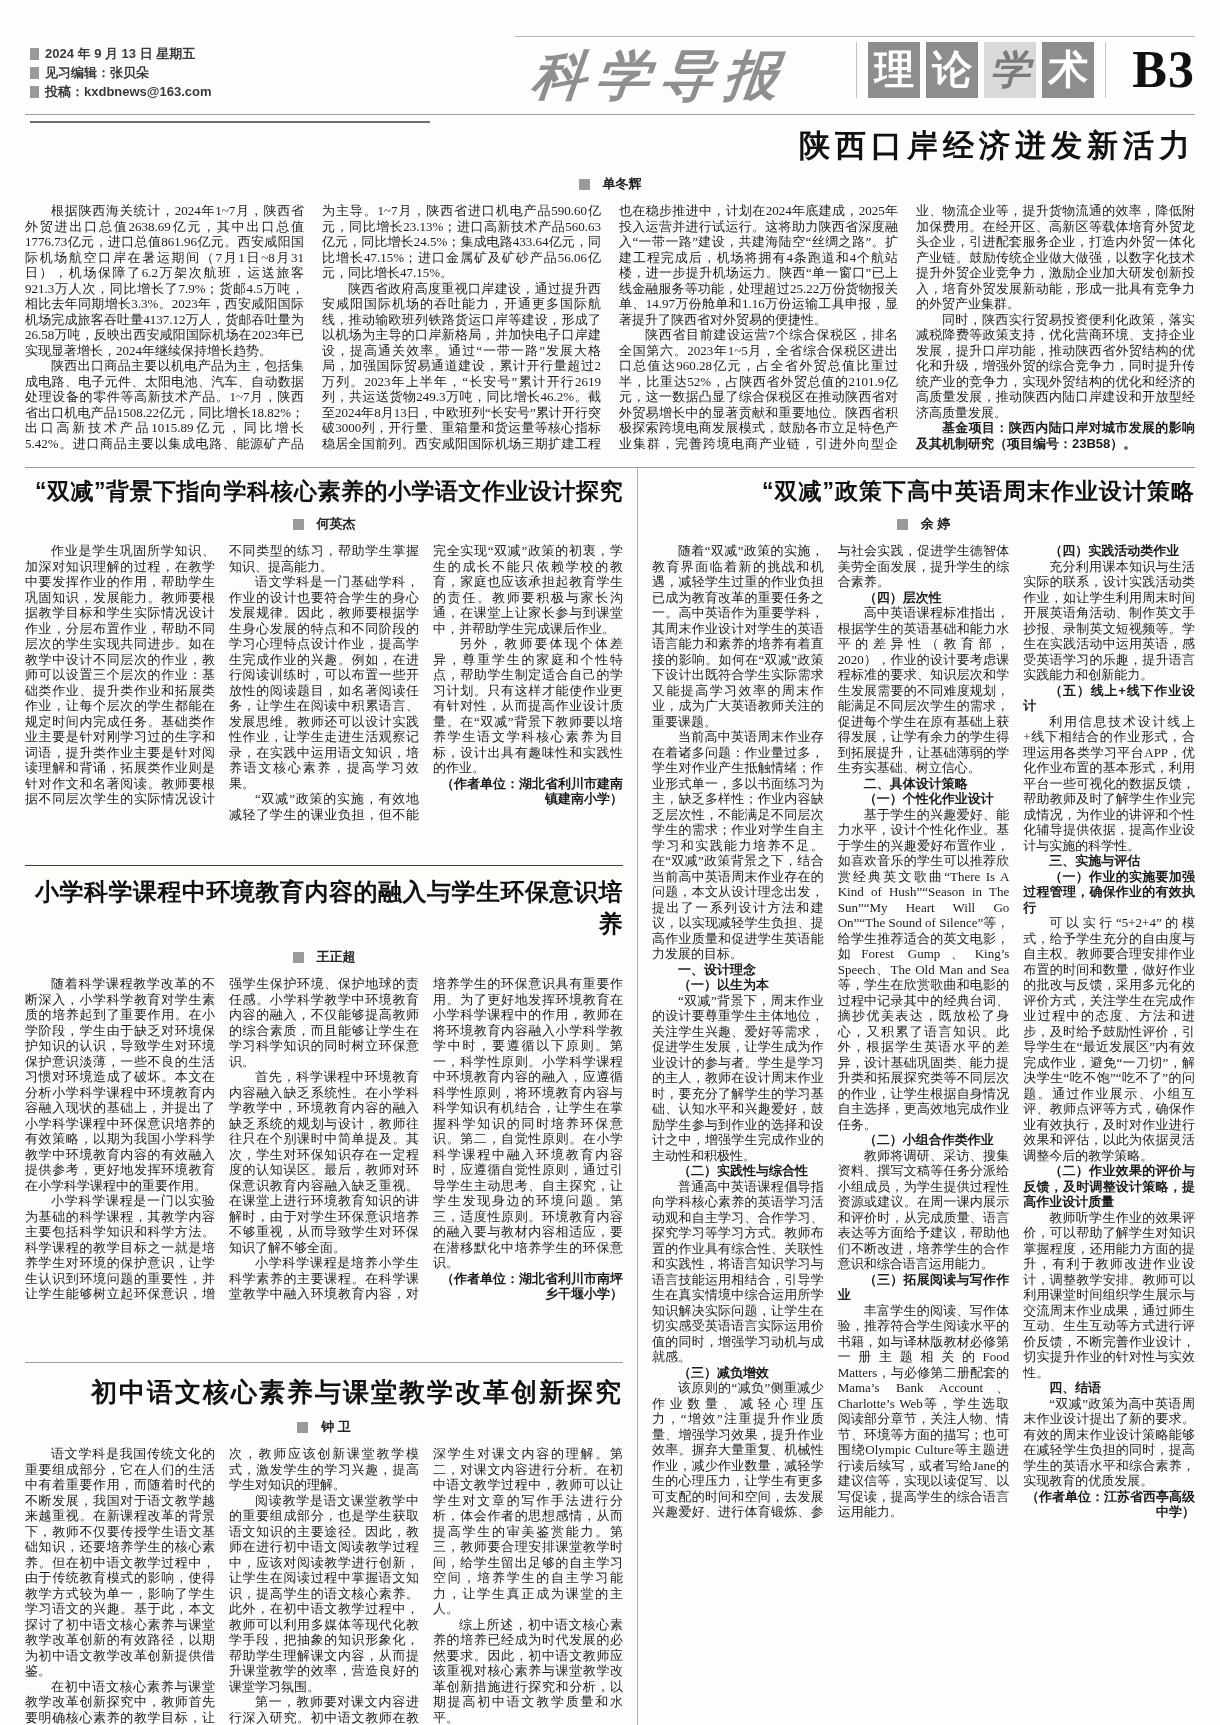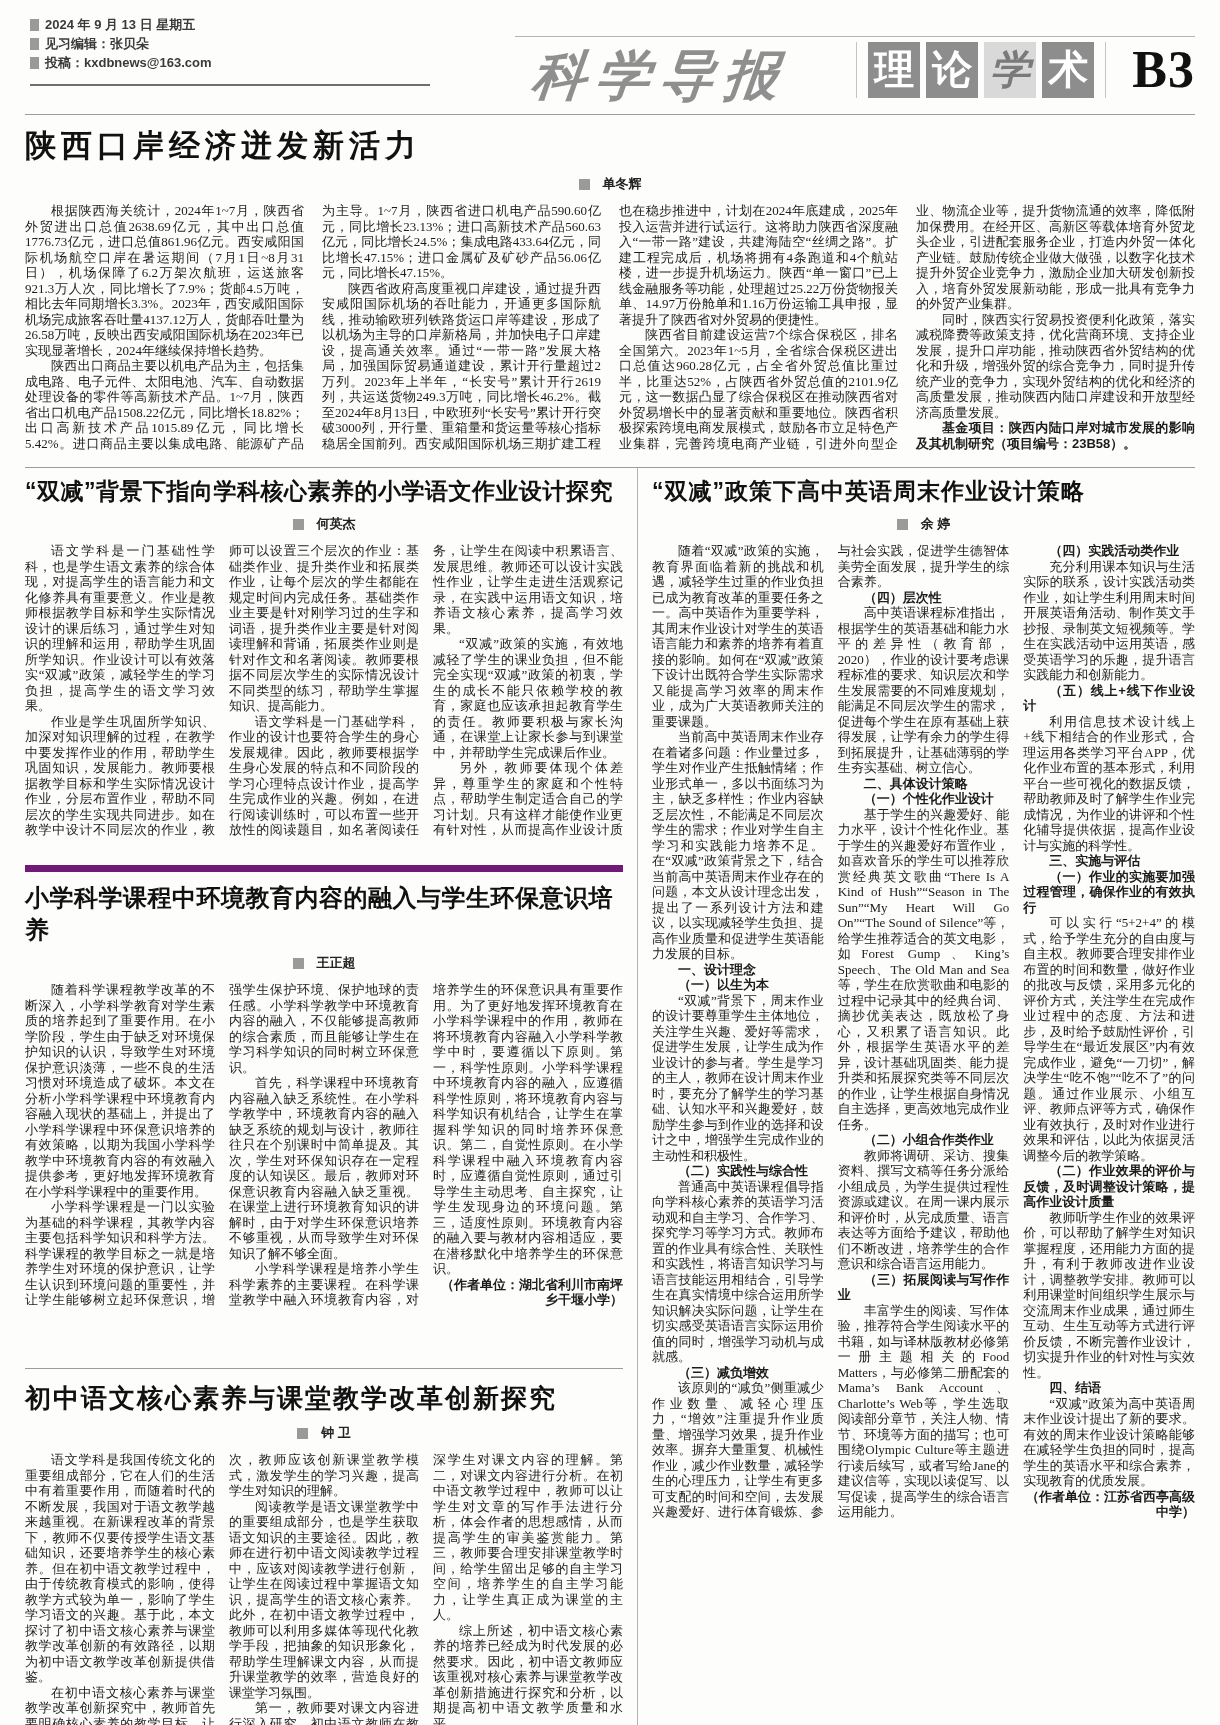--- a/index.html
+++ b/index.html
@@ -6,38 +6,38 @@
   .page{
     position:relative; width:1220px; height:1725px; margin:0 auto;
     background:#fdfdfb; color:#1c1c1c; overflow:hidden;
     font-family:"Liberation Serif","DejaVu Serif",serif;
   }
   .inner{position:relative; margin:0 25px; width:1170px;}
 
   
   .hdr{position:relative; height:92px; padding-top:22px;}
   .hdr-topline{position:absolute; left:490px; right:0; top:36px; height:1px; background:#b5b5b5;}
-  .meta{position:absolute; left:5px; top:15px; width:400px; border-bottom:2px solid #6f6f6f; padding-bottom:12px;}
+  .meta{position:absolute; left:5px; top:44px; width:400px; border-bottom:2px solid #6f6f6f; padding-bottom:20px;}
   .meta-line{display:flex; align-items:center; font-family:"Liberation Sans","DejaVu Sans",sans-serif;
     font-size:13px; font-weight:bold; color:#3a3a3a; line-height:19px;}
   .meta-sq{display:inline-block; width:9px; height:12px; background:#9a9a9a; margin-right:6px; flex:0 0 auto;}
   .brand{position:absolute; left:470px; top:40px; width:330px; text-align:center;
     font-size:54px; font-weight:bold; font-style:italic; color:#8f8f8f;
     letter-spacing:10px; font-family:"DejaVu Serif","Liberation Serif",serif; transform:skewX(-6deg);}
   .section-label{position:absolute; right:0; top:40px; display:flex; align-items:center;}
   .sec-sep{width:1px; height:56px; background:#c3c3c3; margin:0 8px;}
   .sec-box{width:52px; height:56px; margin:0 3px; display:flex; align-items:center; justify-content:center;
     font-family:"Liberation Sans","DejaVu Sans",sans-serif; font-weight:bold; font-size:40px;}
   .sec-dark{background:#8d8d8d; color:#ffffff;}
   .sec-light{background:#d9d9d9; color:#7a7a7a; font-style:italic; font-family:"DejaVu Serif",serif;}
   .page-no{font-family:"Liberation Serif",serif; font-weight:bold; font-size:52px; color:#111; margin-left:18px; letter-spacing:1px;}
 
   
   .headline{font-family:"Liberation Sans","DejaVu Sans",sans-serif; font-weight:bold; color:#111;
-    text-align:left; margin:0;}
+    text-align:right; margin:0;}
   .byline{display:flex; align-items:center; justify-content:center; gap:13px; margin:8px 0 10px 0;
     font-family:"Liberation Sans","DejaVu Sans",sans-serif; font-size:13px; font-weight:bold; color:#222;}
   .by-sq{display:inline-block; width:11px; height:11px; background:#9a9a9a;}
   .cols{column-gap:18px; text-align:justify; overflow:hidden;}
   .cols p{margin:0; font-size:13px; line-height:15.5px;}
   .b-p{text-indent:2em;}
   .b-sub{font-weight:bold; text-indent:2em; font-family:"Liberation Sans","DejaVu Sans",sans-serif; font-size:11px;}
   .b-fund{font-weight:bold; text-indent:2em; font-family:"Liberation Sans","DejaVu Sans",sans-serif; font-size:11px;}
   .b-attr{font-weight:bold; text-align:right; text-indent:0; font-family:"Liberation Sans","DejaVu Sans",sans-serif; font-size:11px;}
 
@@ -49,21 +49,21 @@
   
   .mid-wrap{display:flex; border-top:1px solid #9c9c9c; margin-top:10px;}
   .left-stack{width:598px; flex:0 0 auto;}
   .v-rule{width:1px; background:#b3b3b3; margin:0 14px 0 14px; flex:0 0 auto;}
   .right-col{flex:1 1 auto; min-width:0;}
 
   .art-cnhw{padding-top:8px;}
   .art-cnhw .headline{font-size:23px; letter-spacing:0.5px;}
   .art-cnhw .cols{column-count:3; column-gap:14px; height:308px;}
 
-  .art-sci{border-top:7px solid #701a75; margin-top:14px; padding-top:10px;}
+  .art-sci{border-top:1px solid #701a75; margin-top:14px; padding-top:10px;}
   .art-sci .headline{font-size:24px; letter-spacing:0.5px;}
   .art-sci .cols{column-count:3; column-gap:14px; height:372px;}
 
   .art-jrcn{border-top:1px solid #9c9c9c; margin-top:14px; padding-top:12px;}
   .art-jrcn .headline{font-size:26px; letter-spacing:2px;}
   .art-jrcn .cols{column-count:3; column-gap:14px; height:344px;}
 
   .art-enhw{padding-top:8px;}
   .art-enhw .headline{font-size:23px; letter-spacing:1px;}
   .art-enhw .cols{column-count:3; column-gap:14px; height:1178px;}
@@ -123,21 +123,20 @@
 
       <div class="left-stack">
 
         <section class="art-cnhw">
           <h2 class="headline">“双减”背景下指向学科核心素养的小学语文作业设计探究</h2>
           <div class="byline">
             <span class="by-sq"></span>
             <span>何英杰</span>
           </div>
           <div class="cols">
-              <p class="b-p">语文学科是一门基础性学科，也是学生语文素养的综合体现，对提高学生的语言能力和文化修养具有重要意义。作业是教师根据教学目标和学生实际情况设计的课后练习，通过学生对知识的理解和运用，帮助学生巩固所学知识。作业设计可以有效落实“双减”政策，减轻学生的学习负担，提高学生的语文学习效果。</p>
               <p class="b-p">作业是学生巩固所学知识、加深对知识理解的过程，在教学中要发挥作业的作用，帮助学生巩固知识，发展能力。教师要根据教学目标和学生实际情况设计作业，分层布置作业，帮助不同层次的学生实现共同进步。如在教学中设计不同层次的作业，教师可以设置三个层次的作业：基础类作业、提升类作业和拓展类作业，让每个层次的学生都能在规定时间内完成任务。基础类作业主要是针对刚学习过的生字和词语，提升类作业主要是针对阅读理解和背诵，拓展类作业则是针对作文和名著阅读。教师要根据不同层次学生的实际情况设计不同类型的练习，帮助学生掌握知识、提高能力。</p>
               <p class="b-p">语文学科是一门基础学科，作业的设计也要符合学生的身心发展规律。因此，教师要根据学生身心发展的特点和不同阶段的学习心理特点设计作业，提高学生完成作业的兴趣。例如，在进行阅读训练时，可以布置一些开放性的阅读题目，如名著阅读任务，让学生在阅读中积累语言、发展思维。教师还可以设计实践性作业，让学生走进生活观察记录，在实践中运用语文知识，培养语文核心素养，提高学习效果。</p>
               <p class="b-p">“双减”政策的实施，有效地减轻了学生的课业负担，但不能完全实现“双减”政策的初衷，学生的成长不能只依赖学校的教育，家庭也应该承担起教育学生的责任。教师要积极与家长沟通，在课堂上让家长参与到课堂中，并帮助学生完成课后作业。</p>
               <p class="b-p">另外，教师要体现个体差异，尊重学生的家庭和个性特点，帮助学生制定适合自己的学习计划。只有这样才能使作业更有针对性，从而提高作业设计质量。在“双减”背景下教师要以培养学生语文学科核心素养为目标，设计出具有趣味性和实践性的作业。</p>
               <p class="b-attr">（作者单位：湖北省利川市建南镇建南小学）</p>
             </div>
         </section>
 
         <section class="art-sci">
           <h2 class="headline">小学科学课程中环境教育内容的融入与学生环保意识培养</h2>

